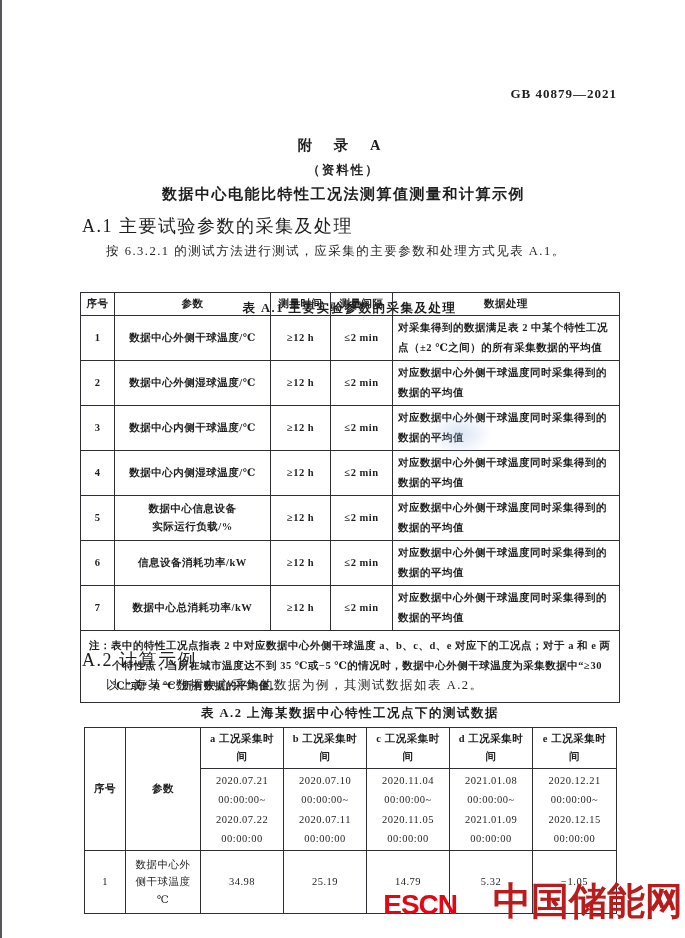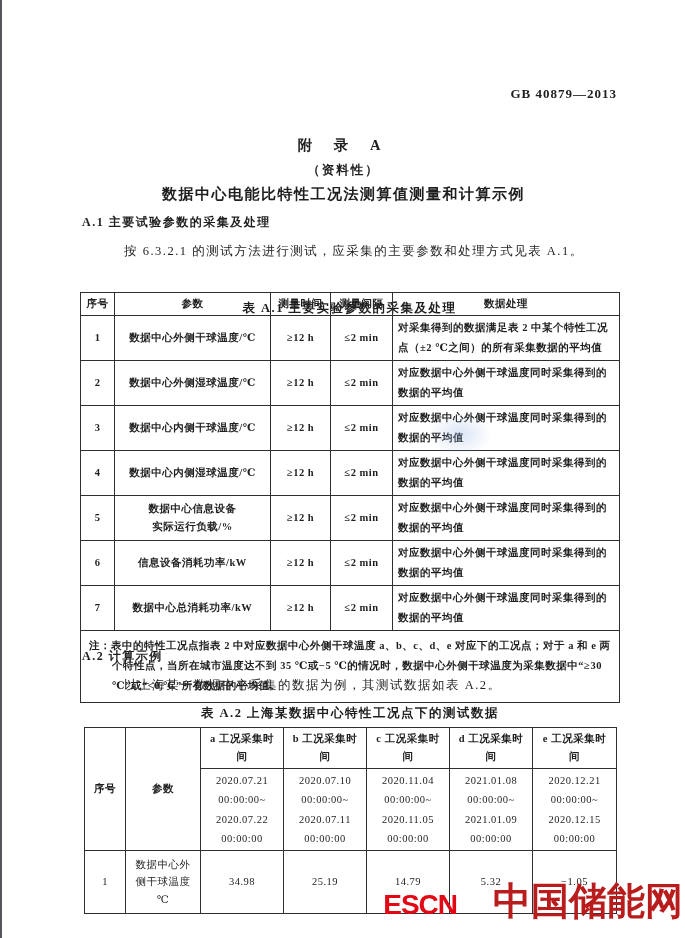--- a/index.html
+++ b/index.html
@@ -17,24 +17,24 @@
     position:absolute;top:86px;right:68px;
     font-size:13px;font-weight:bold;letter-spacing:1px;
     font-family:"Liberation Serif",serif;
   }
   .title-block{position:absolute;top:136px;left:0;width:100%;text-align:center;}
   .appendix-title{font-size:14.5px;font-weight:bold;letter-spacing:9px;}
   .informative{font-size:12.5px;font-weight:bold;margin-top:7px;letter-spacing:2px;}
   .subtitle{font-size:15px;font-weight:bold;margin-top:6px;letter-spacing:1.5px;}
   .sec-heading{
     position:absolute;left:80px;
-    font-size:12px;font-weight:bold;letter-spacing:1.5px;
+    font-size:18px;font-weight:normal;letter-spacing:1.5px;
   }
   .body-text{
-    position:absolute;left:122px;
+    position:absolute;left:104px;
     font-size:12.5px;letter-spacing:1.5px;white-space:nowrap;
   }
   .table-caption{
     position:absolute;text-align:center;
     font-size:12.5px;font-weight:bold;letter-spacing:1.5px;
   }
   table{border-collapse:collapse;table-layout:fixed;}
   .t1{position:absolute;top:292px;left:78px;width:539px;font-size:10.5px;}
   .t2{position:absolute;top:727px;left:82px;width:532px;font-size:10.5px;}
   .t1 th,.t1 td,.t2 th,.t2 td{
@@ -72,21 +72,21 @@
     position:absolute;left:426px;top:412px;width:64px;height:44px;
     background:radial-gradient(ellipse at center, rgba(150,180,225,0.35), rgba(150,180,225,0) 70%);
     pointer-events:none;
   }
 </style>
 </head>
 <body>
 
 <div class="page">
 
-  <div class="doc-number">GB 40879—2013</div>
+  <div class="doc-number">GB 40879—2021</div>
 
   <div class="title-block">
     <div class="appendix-title">附 录 A</div>
     <div class="informative">（资料性）</div>
     <div class="subtitle">数据中心电能比特性工况法测算值测量和计算示例</div>
   </div>
 
   <div class="sec-heading" style="top:214px;">A.1 主要试验参数的采集及处理</div>
   <div class="body-text" style="top:243px;">按 6.3.2.1 的测试方法进行测试，应采集的主要参数和处理方式见表 A.1。</div>
   <div class="table-caption" style="top:277px;left:78px;width:539px;margin-top:23px;">表 A.1 主要实验参数的采集及处理</div>

